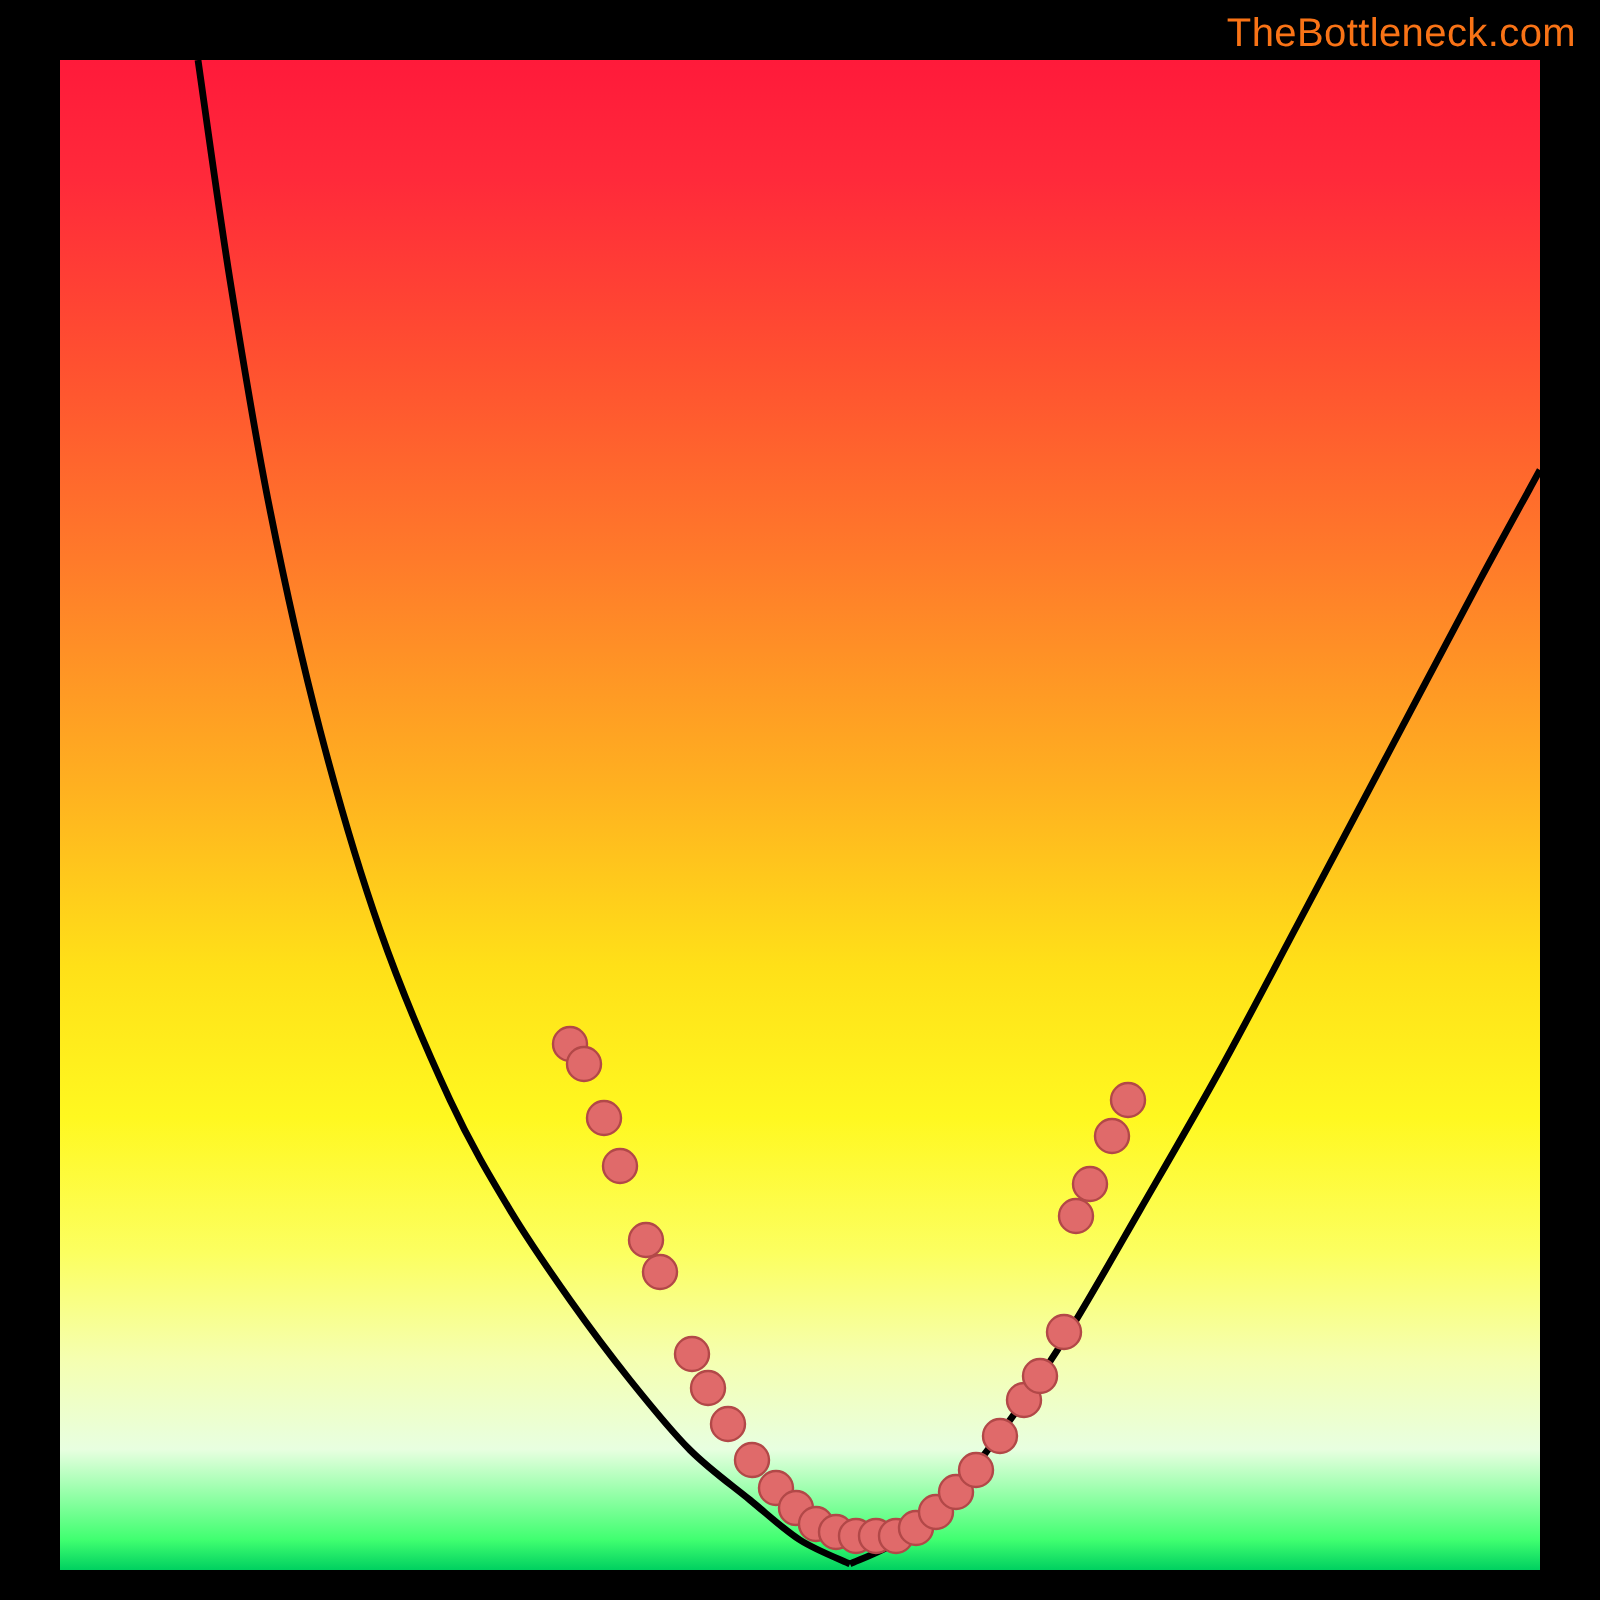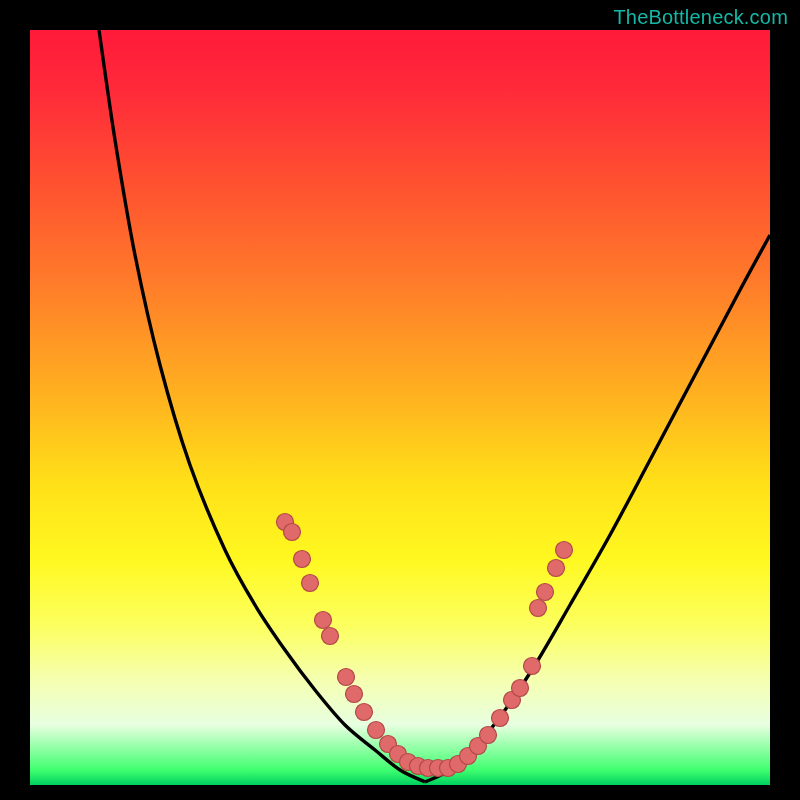--- a/index.html
+++ b/index.html
@@ -37,21 +37,21 @@
   .stage svg {
     position: absolute;
     inset: 0;
     width: 100%;
     height: 100%;
   }
   .watermark {
     position: absolute;
     top: 6px;
     right: 12px;
-    color: #14b8a6;
+    color: #f97316;
     font-size: 20px;
     font-weight: 400;
     letter-spacing: 0.2px;
     z-index: 5;
   }
 </style>
 </head>
 <body>
 
 <div class="watermark">TheBottleneck.com</div>

